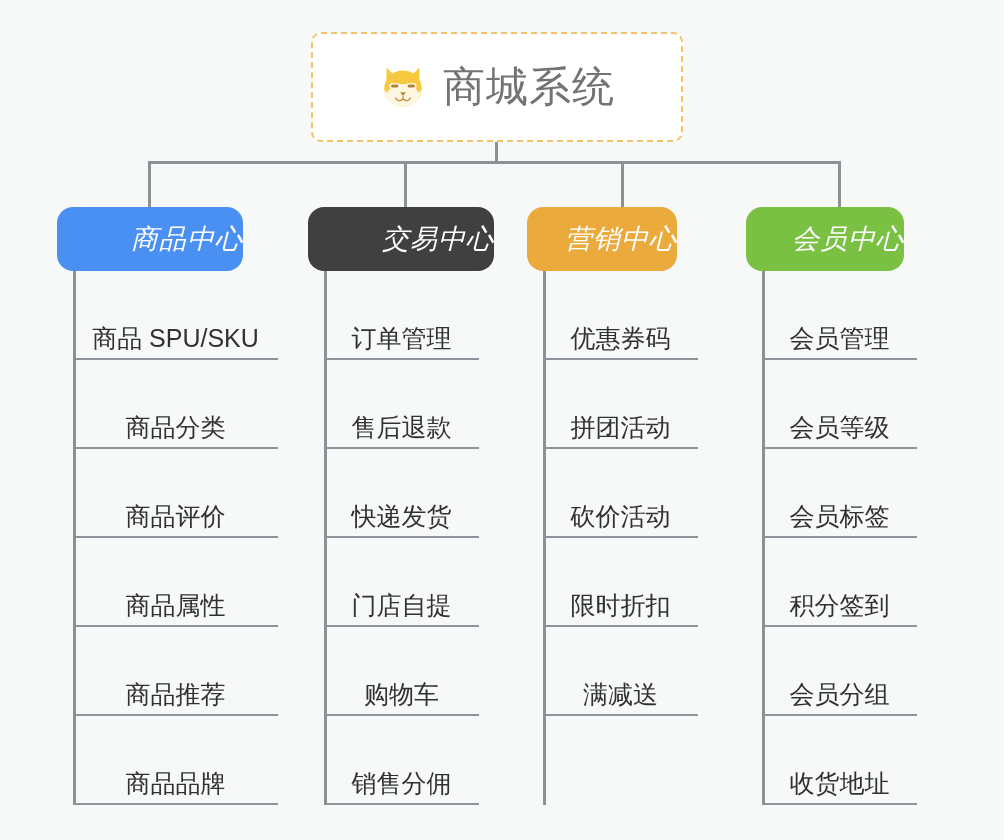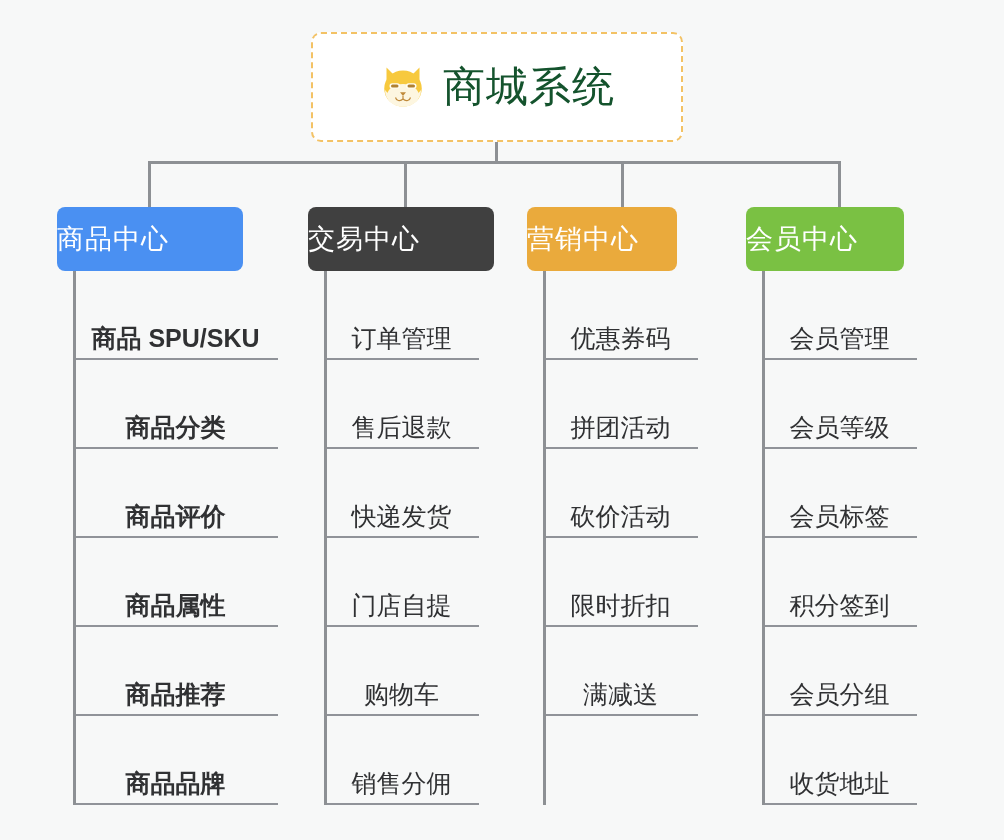--- a/index.html
+++ b/index.html
@@ -39,21 +39,21 @@
   }
   .root-icon {
     width: 48px;
     height: 48px;
     flex: 0 0 auto;
     display: block;
   }
   .root-title {
     font-size: 42px;
     line-height: 1;
-    color: #14532d;
+    color: #737373;
     letter-spacing: 1px;
     white-space: nowrap;
   }
 
   
   .conn-stem {
     position: absolute;
     left: 495px;
     top: 142px;
     width: 3px;
@@ -73,28 +73,29 @@
     top: 161px;
     width: 3px;
     height: 46px;
     background: #8d9094;
   }
   .branch-head {
     position: absolute;
     top: 207px;
     height: 64px;
     box-sizing: border-box;
-    border-radius: 8px;
+    border-radius: 16px;
     display: flex;
     align-items: center;
-    justify-content: flex-start;
+    justify-content: flex-end;
     color: #ffffff;
     font-size: 27px;
     letter-spacing: 1px;
     white-space: nowrap;
+    font-style: italic;
   }
 
   
   .leaf-spine {
     position: absolute;
     width: 3px;
     background: #8d9094;
   }
   .leaf-list {
     position: absolute;
@@ -144,21 +145,21 @@
     <span class="root-title">商城系统</span>
   </div>
 
   <div class="conn-stem"></div>
   <div class="conn-bar"></div>
 
   <div id="branches-host">
       <div class="branch-head" style="left: 57px; width: 186px; background: rgb(74, 144, 242);">
         <span>商品中心</span>
       </div>
-      <ul class="leaf-list" style="left: 73px; top: 271px; width: 205px; font-weight: bold;">
+      <ul class="leaf-list" style="left: 73px; top: 271px; width: 205px;">
         <li class="leaf-item">
           <span class="leaf-label">商品 SPU/SKU</span>
         </li>
         <li class="leaf-item">
           <span class="leaf-label">商品分类</span>
         </li>
         <li class="leaf-item">
           <span class="leaf-label">商品评价</span>
         </li>
         <li class="leaf-item">

